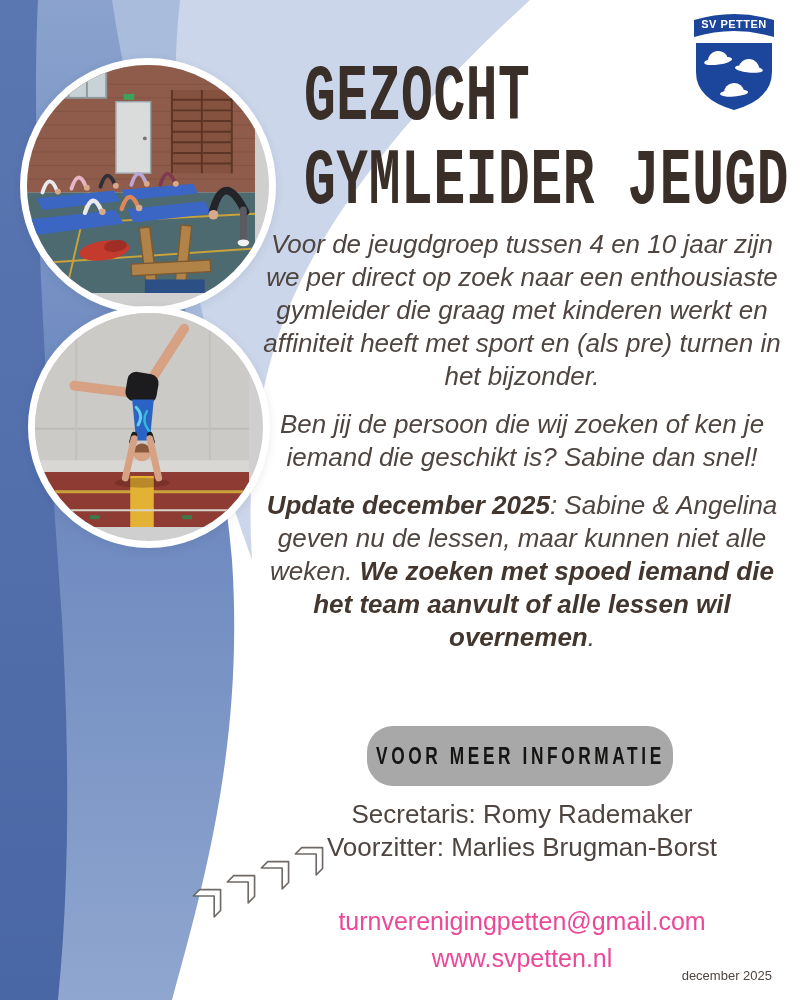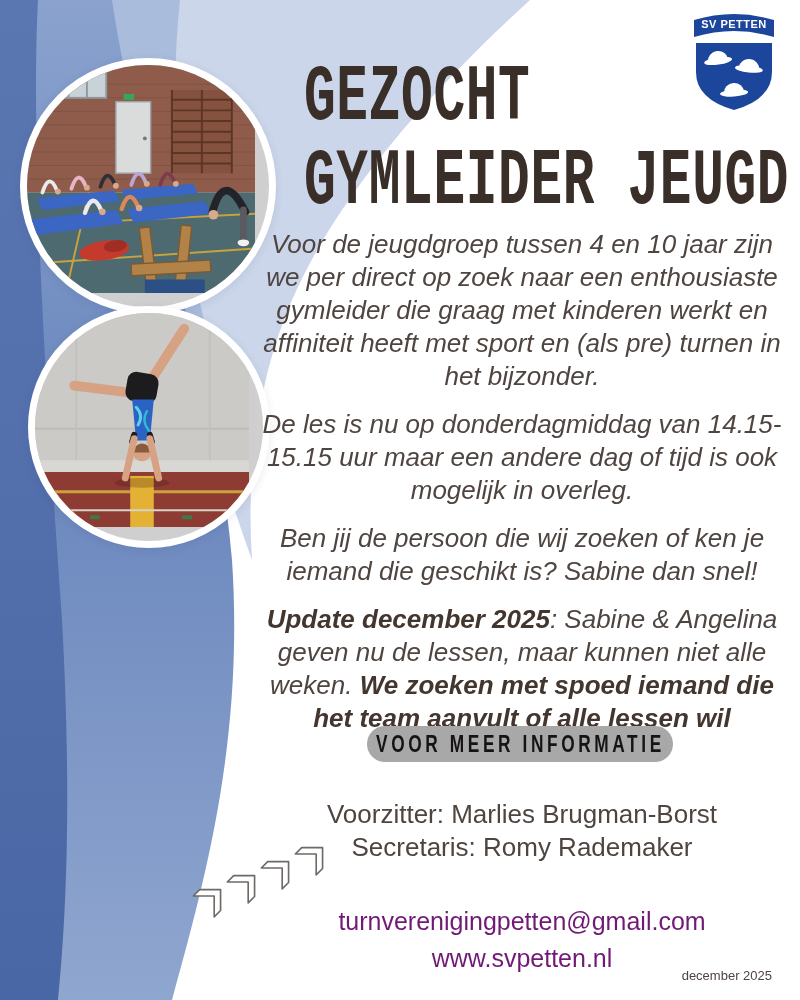--- a/index.html
+++ b/index.html
@@ -34,40 +34,40 @@
   
   .body-copy{
     position:absolute;left:258px;top:228px;width:528px;
     text-align:center;font-size:26px;line-height:33px;color:#4f4540;
   }
   .body-copy p{margin:0 0 15px 0;font-style:italic;}
   .body-copy b{color:#43362e;margin-top:38px;}
 
   
   .cta{
-    position:absolute;left:367px;top:726px;width:306px;height:36px;
+    position:absolute;left:367px;top:726px;width:306px;height:60px;
     background:#a8a8a8;border:none;border-radius:26px;cursor:pointer;
     display:flex;align-items:center;justify-content:center;overflow:hidden;
   }
   .cta span{
     font-family:"Liberation Sans",sans-serif;font-weight:600;font-size:24px;
     letter-spacing:5px;color:#151413;white-space:nowrap;
     transform:scaleX(0.72);transform-origin:center;
   }
 
   
   .contact{
     position:absolute;left:258px;top:798px;width:528px;text-align:center;
     font-size:26px;line-height:33px;color:#4f4540;
   }
   .links{
     position:absolute;left:258px;top:903px;width:528px;text-align:center;
     font-size:25px;line-height:37px;color:#4f4540;
   }
-  .links a{color:#701a75;text-decoration:none;display:block;}
+  .links a{color:#ec4899;text-decoration:none;display:block;}
 
   .date{position:absolute;right:28px;top:968px;font-size:13px;color:#4f4540;}
 
   .chevrons{position:absolute;left:183px;top:808px;width:150px;height:112px;}
 </style>
 </head>
 <body>
 
 <div class="poster">
 
@@ -243,32 +243,31 @@
     </g>
   </svg>
 
   <h1 class="title" style="margin:16px;font-family:Liberation Mono, monospace;">
     <span class="line">GEZOCHT</span>
     <span class="line">GYMLEIDER JEUGD</span>
   </h1>
 
   <div class="body-copy">
     <p>Voor de jeugdgroep tussen 4 en 10 jaar zijn we per direct op zoek naar een enthousiaste gymleider die graag met kinderen werkt en affiniteit heeft met sport en (als pre) turnen in het bijzonder.</p>
-    <p>De les is nu op donderdagmiddag van 14.15-15.15 uur maar een andere dag of tijd is ook mogelijk in overleg.</p>
     <p>Ben jij de persoon die wij zoeken of ken je iemand die geschikt is? Sabine dan snel!</p>
     <p><b>Update december 2025</b><span>: Sabine &amp; Angelina geven nu de lessen, maar kunnen niet alle weken. </span><b>We zoeken met spoed iemand die het team aanvult of alle lessen wil overnemen</b><span>.</span></p>
   </div>
 
   <button class="cta">
     <span>VOOR MEER INFORMATIE</span>
   </button>
 
   <div class="contact">
+    <div>Secretaris: Romy Rademaker</div>
     <div>Voorzitter: Marlies Brugman-Borst</div>
-    <div>Secretaris: Romy Rademaker</div>
   </div>
 
   <div class="links">
     <a href="#">turnverenigingpetten@gmail.com</a>
     <a href="#">www.svpetten.nl</a>
   </div>
 
   <svg class="chevrons" viewBox="0 0 150 112" aria-hidden="true">
     <g fill="#ffffff" stroke="#6f6a66" stroke-width="2" stroke-linejoin="round">
       <path d="M2 2 L13 2 L31 20 L13 38 L2 38 L20 20 Z" transform="translate(8,88) rotate(-45) scale(0.82)"></path>

